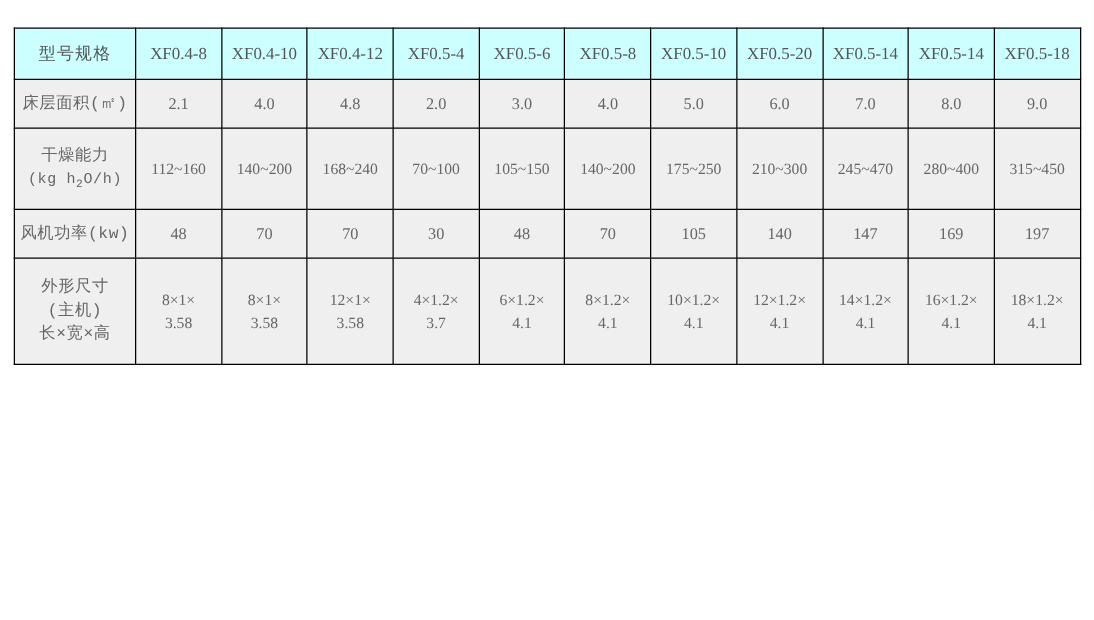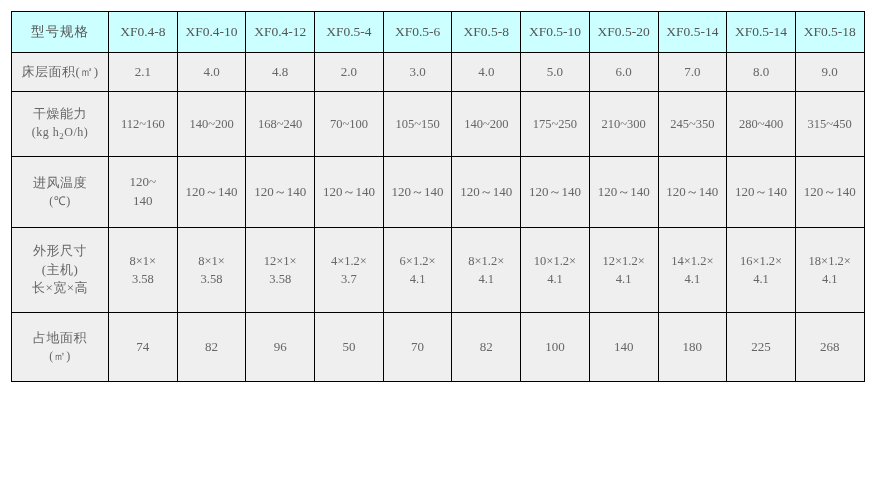--- a/index.html
+++ b/index.html
@@ -8,21 +8,21 @@
     padding: 0;
   }
   body {
     width: 875px;
     height: 496px;
     background: #ffffff;
     font-family: "Liberation Serif", "DejaVu Serif", serif;
     overflow: hidden;
   }
   #spec-table-wrap {
-    padding: 11px 11px 0 11px;
+    padding: 22px 11px 0 11px;
     box-sizing: border-box;
     width: 875px;
   }
   table.spec-table {
     border-collapse: collapse;
     width: 853px;
     table-layout: fixed;
     background: #efefef;
   }
   table.spec-table td,
@@ -47,21 +47,21 @@
   
   col.col-label { width: 97px; }
   col.col-model { width: 68.7px; }
 
   th.label-head {
     font-family: "Liberation Sans", "DejaVu Sans", sans-serif;
     font-size: 14px;
     letter-spacing: 1px;
   }
   td.row-label {
-    font-family: Liberation Serif, serif;
+    font-family: Liberation Mono, monospace;
     font-size: 13.5px;
     color: #5f5f5f;
     letter-spacing: 0.5px;
     padding: 4px 2px;
     margin-top: 48px;
   }
   td.row-label .lbl-line { display: block; }
   td.row-label .lbl-unit { font-size: 12px; }
   td.value {
     font-family: "Liberation Serif", "DejaVu Serif", serif;
@@ -140,44 +140,42 @@
           <span class="lbl-line lbl-unit">(kg h<span class="sub">2</span>O/h)</span>
         </td>
         <td class="value small">112~160</td>
         <td class="value small">140~200</td>
         <td class="value small">168~240</td>
         <td class="value small">70~100</td>
         <td class="value small">105~150</td>
         <td class="value small">140~200</td>
         <td class="value small">175~250</td>
         <td class="value small">210~300</td>
-        <td class="value small">245~350</td>
+        <td class="value small">245~470</td>
         <td class="value small">280~400</td>
         <td class="value small">315~450</td>
       </tr>
 
-
-      <tr class="r-intemp">
-        <td class="row-label">
-          <span class="lbl-line">进风温度</span>
-          <span class="lbl-line lbl-unit">(℃)</span>
-        </td>
-        <td class="value">120~
-140</td>
-        <td class="value">120～140</td>
-        <td class="value">120～140</td>
-        <td class="value">120～140</td>
-        <td class="value">120～140</td>
-        <td class="value">120～140</td>
-        <td class="value">120～140</td>
-        <td class="value">120～140</td>
-        <td class="value">120～140</td>
-        <td class="value">120～140</td>
-        <td class="value">120～140</td>
-      </tr>
+      <tr class="r-fan">
+        <td class="row-label">
+          <span class="lbl-line">风机功率(kw)</span>
+        </td>
+        <td class="value">48</td>
+        <td class="value">70</td>
+        <td class="value">70</td>
+        <td class="value">30</td>
+        <td class="value">48</td>
+        <td class="value">70</td>
+        <td class="value">105</td>
+        <td class="value">140</td>
+        <td class="value">147</td>
+        <td class="value">169</td>
+        <td class="value">197</td>
+      </tr>
+
 
 
       <tr class="r-dim">
         <td class="row-label">
           <span class="lbl-line">外形尺寸</span>
           <span class="lbl-line">(主机)</span>
           <span class="lbl-line">长×宽×高</span>
         </td>
         <td class="value small">8×1×
 3.58</td>
@@ -196,32 +194,15 @@
         <td class="value small">12×1.2×
 4.1</td>
         <td class="value small">14×1.2×
 4.1</td>
         <td class="value small">16×1.2×
 4.1</td>
         <td class="value small">18×1.2×
 4.1</td>
       </tr>
 
-      <tr class="r-floor">
-        <td class="row-label">
-          <span class="lbl-line">占地面积</span>
-          <span class="lbl-line lbl-unit">(㎡)</span>
-        </td>
-        <td class="value">74</td>
-        <td class="value">82</td>
-        <td class="value">96</td>
-        <td class="value">50</td>
-        <td class="value">70</td>
-        <td class="value">82</td>
-        <td class="value">100</td>
-        <td class="value">140</td>
-        <td class="value">180</td>
-        <td class="value">225</td>
-        <td class="value">268</td>
-      </tr>
     </tbody>
   </table>
 </div>
 
 </body></html>

